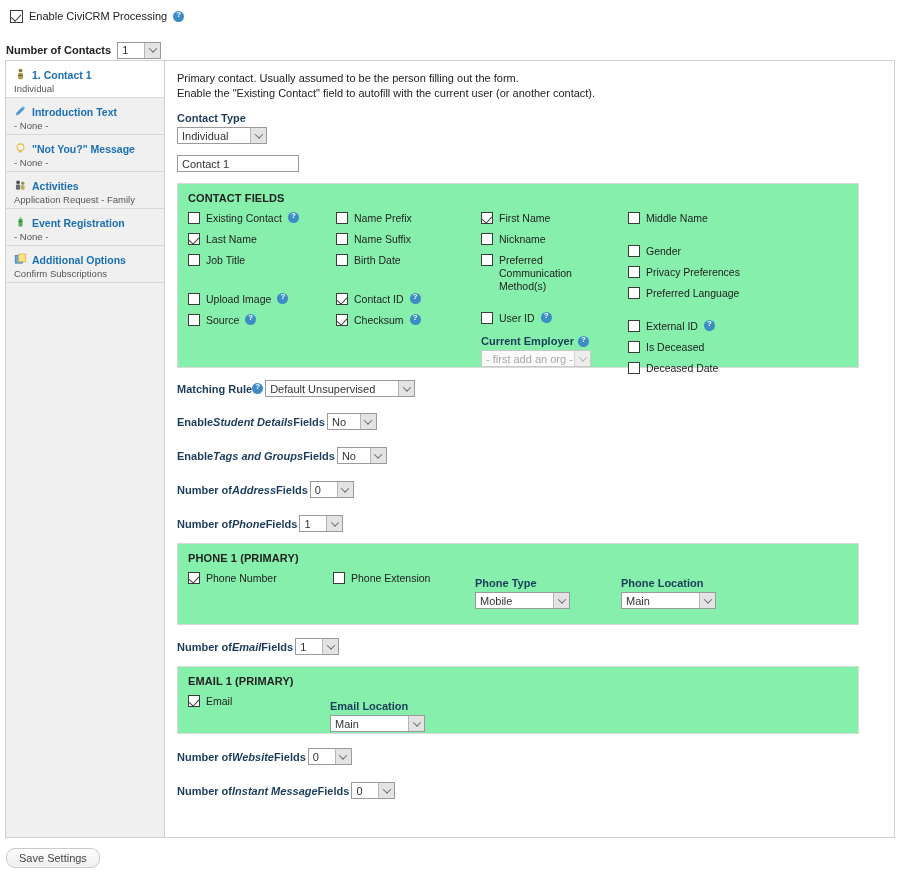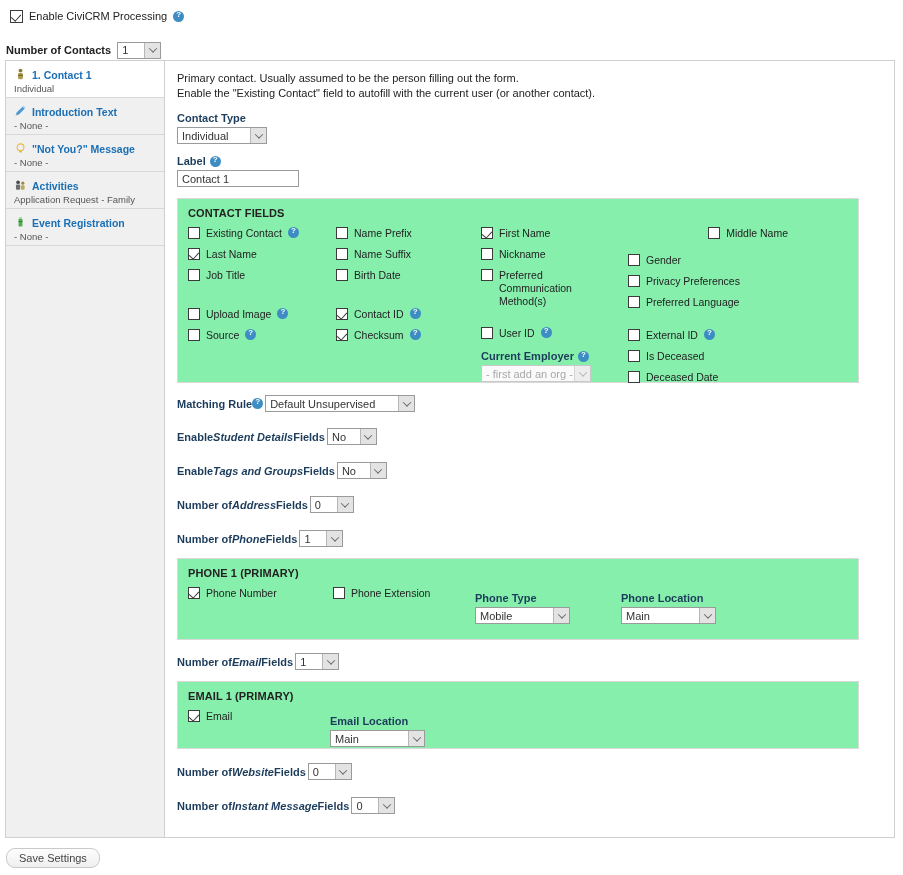--- a/index.html
+++ b/index.html
@@ -249,43 +249,49 @@
         <svg class="sicon" viewBox="0 0 16 16">
           <rect x="5.6" y="3.4" width="4.8" height="9.4" rx="0.8" fill="#4fae54"></rect>
           <rect x="6.8" y="1.2" width="2.4" height="2.4" rx="0.5" fill="#8fd08f"></rect>
           <rect x="5.6" y="6.2" width="4.8" height="1.1" fill="#2e7a34"></rect>
         </svg>
         <span class="side-title">Event Registration</span>
       </div>
       <div class="side-sub">- None -</div>
     </div>
 
+    <div class="side-item">
+      <div class="side-head">
+        <svg class="sicon" viewBox="0 0 16 16">
+          <rect x="1.5" y="3" width="9" height="9.5" fill="#6aa8dd" stroke="#3b7db8" stroke-width="0.9"></rect>
+          <rect x="5.5" y="1.4" width="9" height="9.5" fill="#fbe08a" stroke="#d7ae3c" stroke-width="0.9"></rect>
+        </svg>
+        <span class="side-title">Additional Options</span>
+      </div>
+      <div class="side-sub">Confirm Subscriptions</div>
+    </div>
 
   </div>
 
   <div class="content">
 
     <div class="desc">Primary contact. Usually assumed to be the person filling out the form.</div>
     <div class="desc">Enable the "Existing Contact" field to autofill with the current user (or another contact).</div>
 
     <div style="margin-top:11px;">
       <div class="fl-label">Contact Type</div>
       <div style="margin-top:3px;">
         <span class="sel w-individual">
           <span class="val">Individual</span>
           <span class="arw"></span>
         </span>
       </div>
     </div>
 
     <div style="margin-top:11px;">
-      <div class="fl-label-row">
-        <span class="fl-label">Label</span>
-        <span class="help"></span>
-      </div>
       <div style="margin-top:3px;">
         <div class="tinput" title="Contact 1">Contact 1</div>
       </div>
     </div>
 
     <div class="fbox" style="margin-top:11px;width:682px;height:185px;">
       <div class="fbox-title">CONTACT FIELDS</div>
 
       <div class="gcol" style="left:10px;top:28px;width:150px;">
         <div class="cb-row" style="margin-bottom:8px;">
@@ -360,21 +366,21 @@
           <span class="fl-label">Current Employer</span>
           <span class="help"></span>
         </div>
         <span class="sel w-emp disabled">
           <span class="val">- first add an org -</span>
           <span class="arw"></span>
         </span>
       </div>
 
       <div class="gcol" style="left:450px;top:28px;width:160px;">
-        <div class="cb-row" style="margin-bottom:14px;justify-content:flex-end;">
+        <div class="cb-row" style="margin-bottom:20px;">
           <span class="cb"></span>
           <span class="cb-txt">Middle Name</span>
         </div>
         <div class="cb-row" style="margin-bottom:8px;">
           <span class="cb"></span>
           <span class="cb-txt">Gender</span>
         </div>
         <div class="cb-row" style="margin-bottom:8px;">
           <span class="cb"></span>
           <span class="cb-txt">Privacy Preferences</span>

